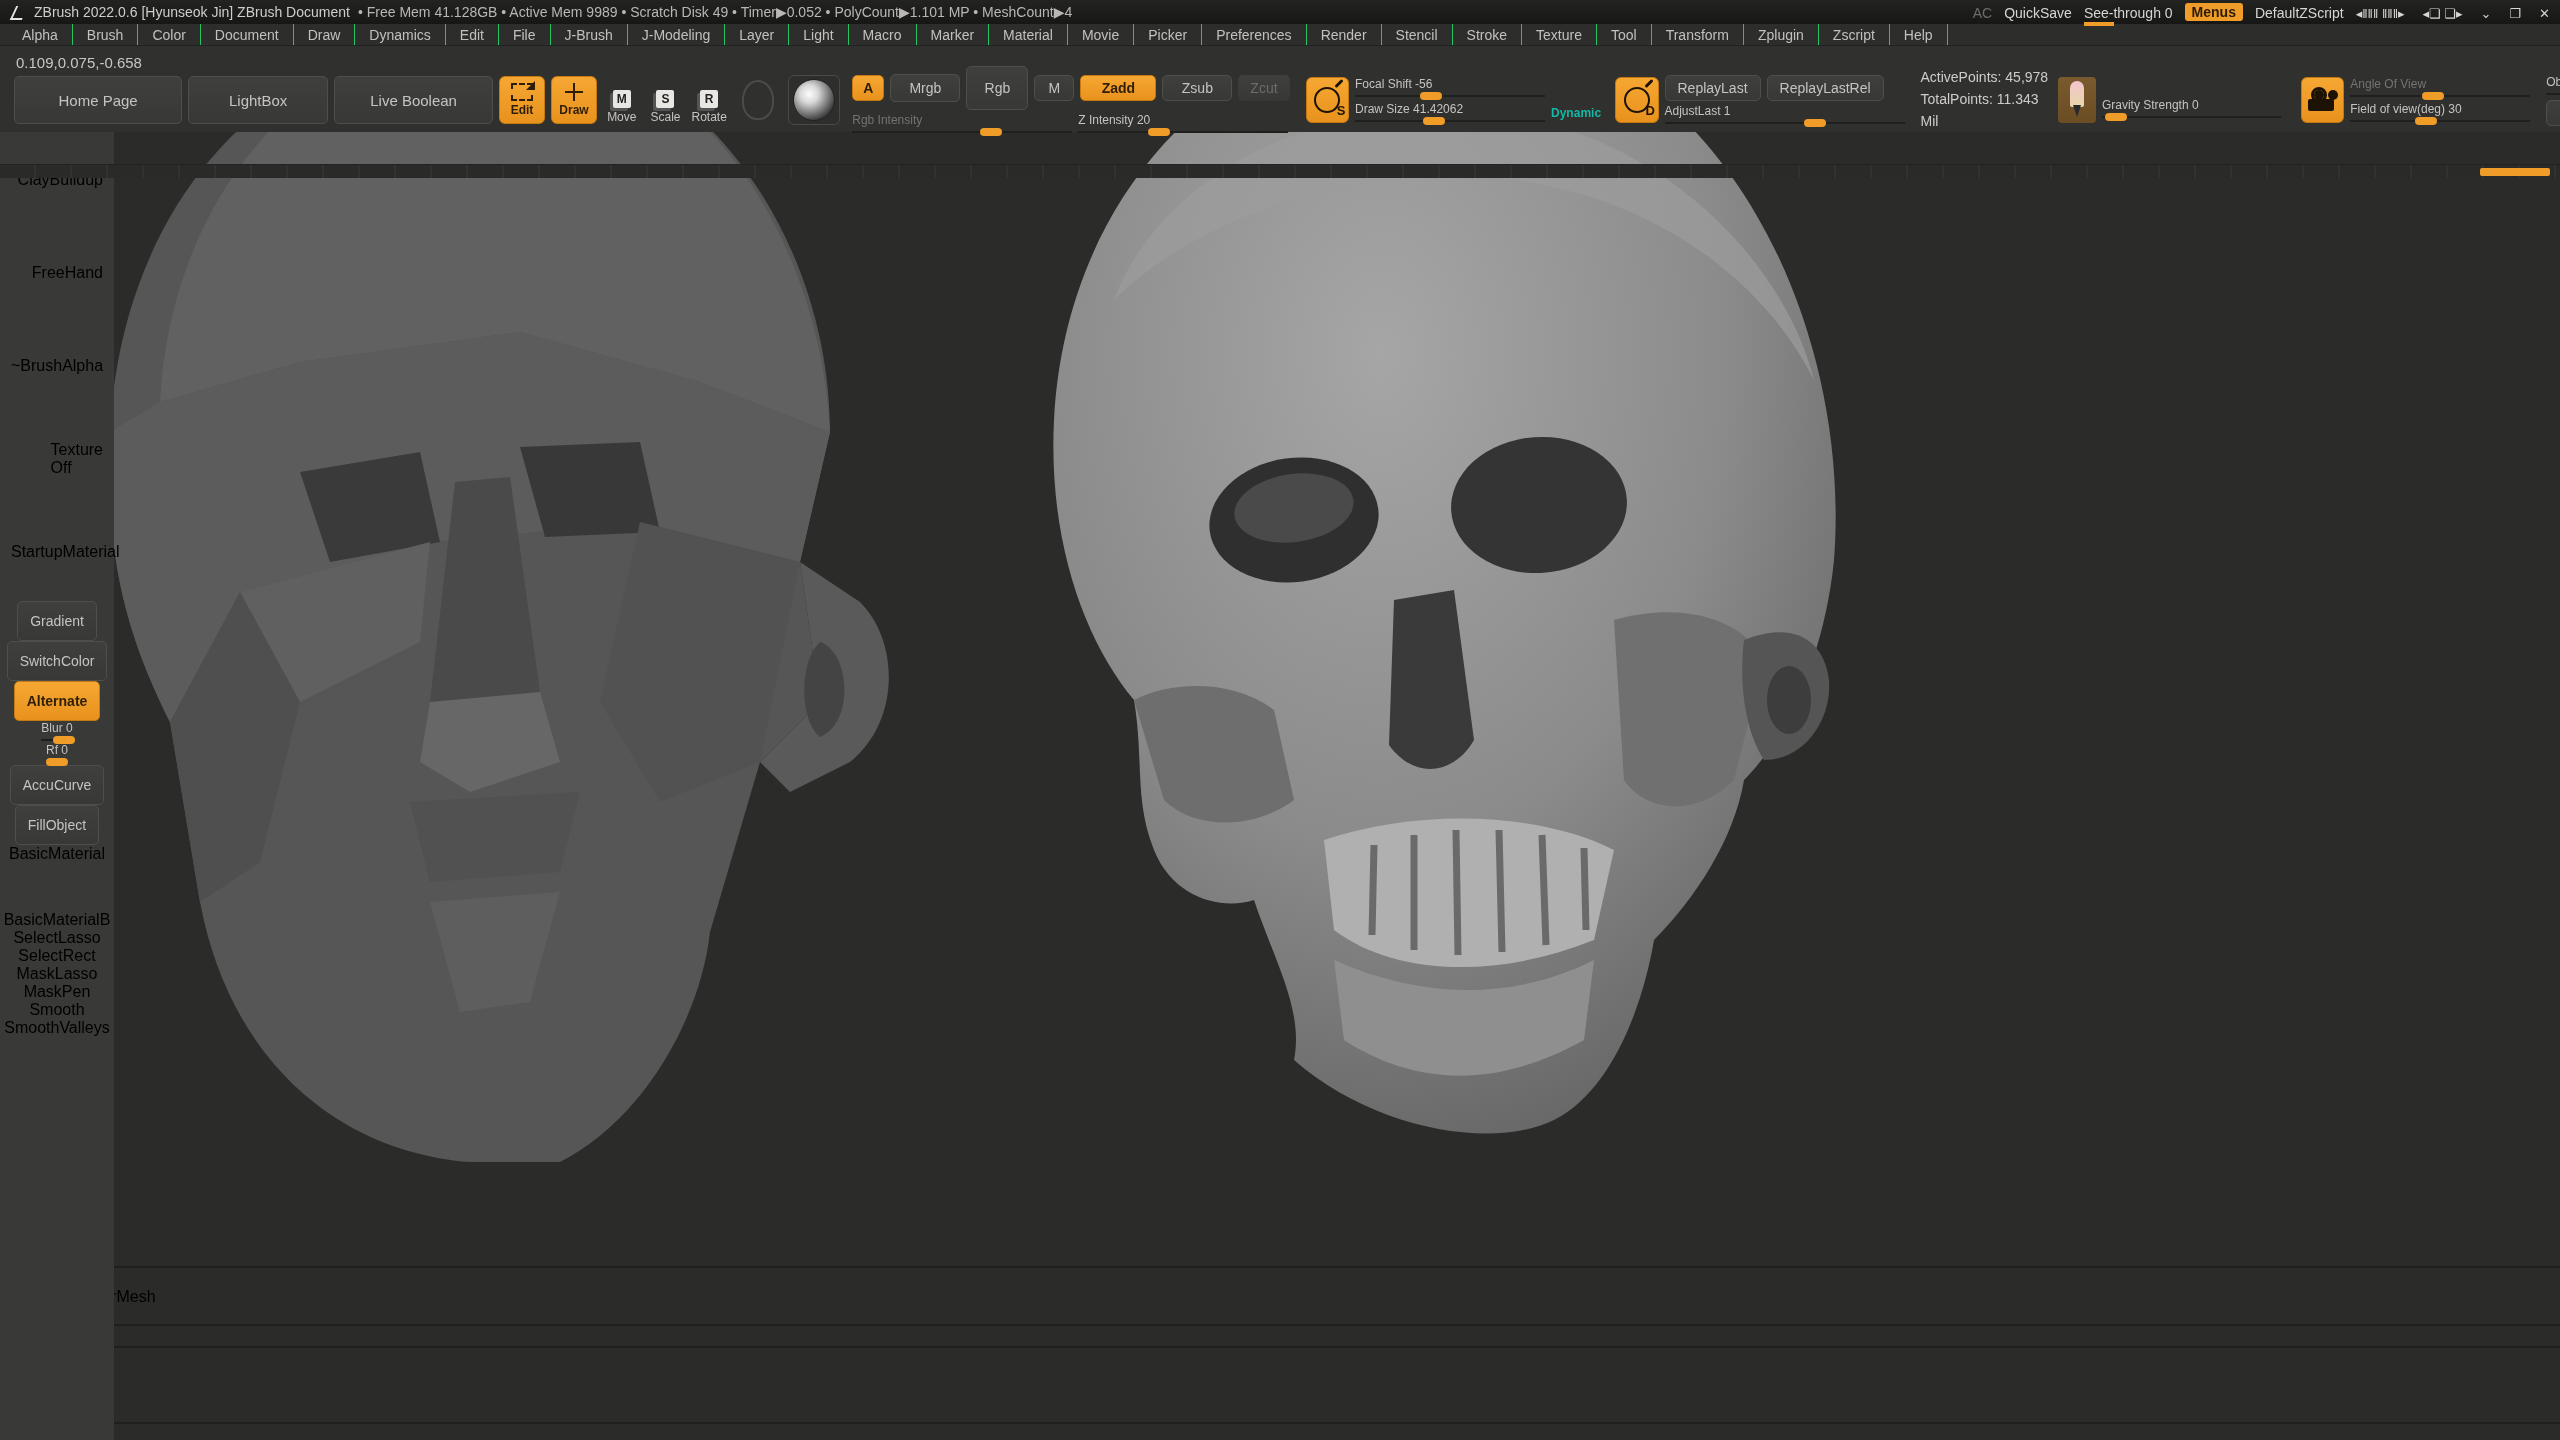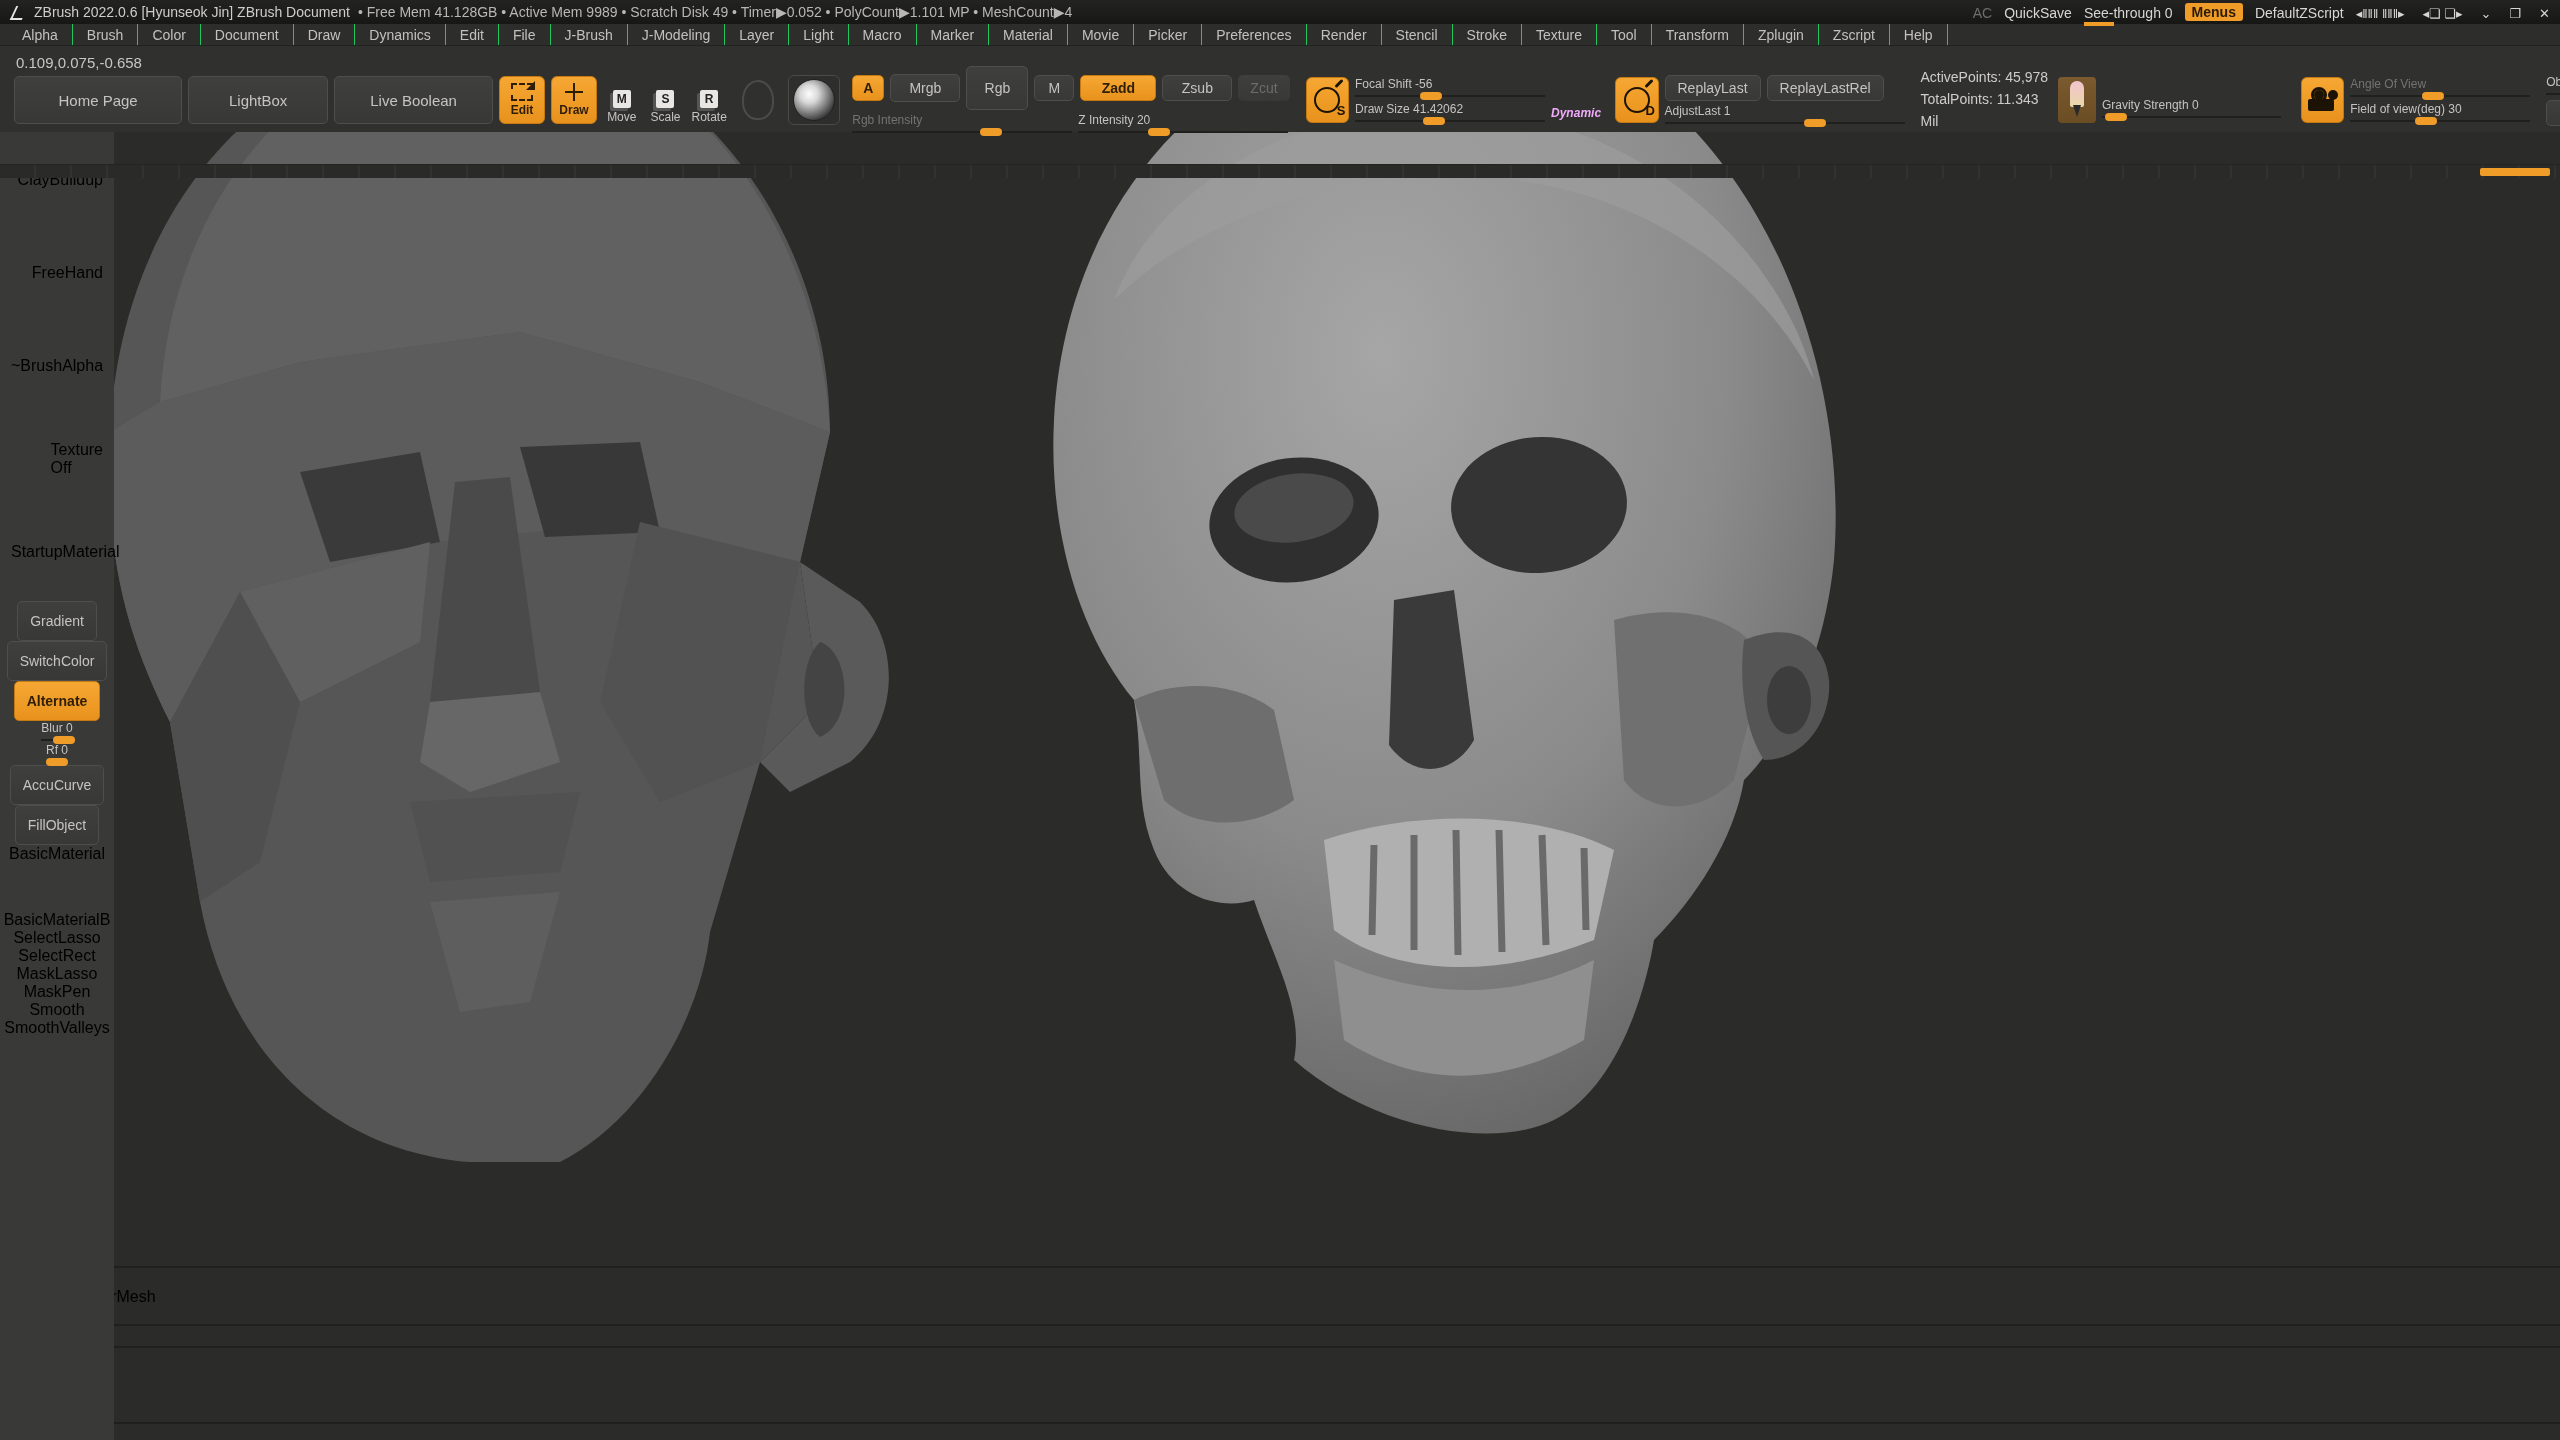--- a/index.html
+++ b/index.html
@@ -54,21 +54,21 @@
   .tb-row2 { display:flex; gap:6px; align-items:center; }
   .slider { position:relative; color:#c6c4c0; font-size:12px; padding-bottom:8px; white-space:nowrap; }
   .slider::before { content:""; position:absolute; left:0; right:0; bottom:2px; height:2px; background:#1f1f1d; }
   .slider .knob { position:absolute; bottom:-1px; width:22px; height:8px; background:#f09c28; border-radius:4px; }
   .slider.dim { color:#75736f; }
   .sq-orange { width:46px; height:46px; border-radius:6px; background:linear-gradient(#f6a733,#e8921d); border:1px solid #c47a10;
     display:flex; align-items:center; justify-content:center; position:relative; }
   .sq-orange .glyph { width:26px; height:26px; border:2px solid #1d1304; border-radius:50%; position:relative; }
   .sq-orange .glyph::after { content:attr(data-letter); position:absolute; right:-7px; bottom:-7px; font-size:13px; font-weight:bold; color:#1d1304; }
   .sq-orange .pen { position:absolute; right:4px; top:4px; width:10px; height:3px; background:#1d1304; transform:rotate(-45deg); border-radius:2px; }
-  .dynamic-lbl { color:#f0abfc; font-size:12px; font-weight:bold;font-style:italic; }
+  .dynamic-lbl { color:#14b8a6; font-size:12px; font-weight:bold; }
   .points { color:#cfcdc9; font-size:14px; line-height:1.55; }
   .pencil { width:40px; height:46px; background:linear-gradient(#7a5a2e,#6b4d24); border-radius:4px; position:relative; }
   .pencil::before { content:""; position:absolute; left:12px; top:4px; width:14px; height:26px; background:linear-gradient(#f3c4cf,#e8d8a8); border-radius:7px 7px 2px 2px; }
   .pencil::after { content:""; position:absolute; left:15px; top:28px; width:0; height:0; border-left:4px solid transparent; border-right:4px solid transparent; border-top:12px solid #2a2a2a; }
   .cam-ic { width:30px; height:22px; position:relative; }
   .cam-ic::before { content:""; position:absolute; left:0; bottom:0; width:26px; height:12px; background:#1d1304; border-radius:2px; }
   .cam-ic::after { content:""; position:absolute; left:3px; top:-2px; width:10px; height:10px; border:3px solid #1d1304; border-radius:50%; box-shadow:14px 0 0 -3px #1d1304, 14px 0 0 0 #1d1304 inset; }
   #shelf-ticks { position:absolute; left:0; top:118px; width:2560px; height:14px;
     background:repeating-linear-gradient(90deg,#2a2a28 0 34px,#323230 34px 36px); border-top:1px solid #242422; }
   #shelf-ticks .mark { position:absolute; right:10px; top:3px; width:70px; height:8px; background:#f09c28; border-radius:2px; }

